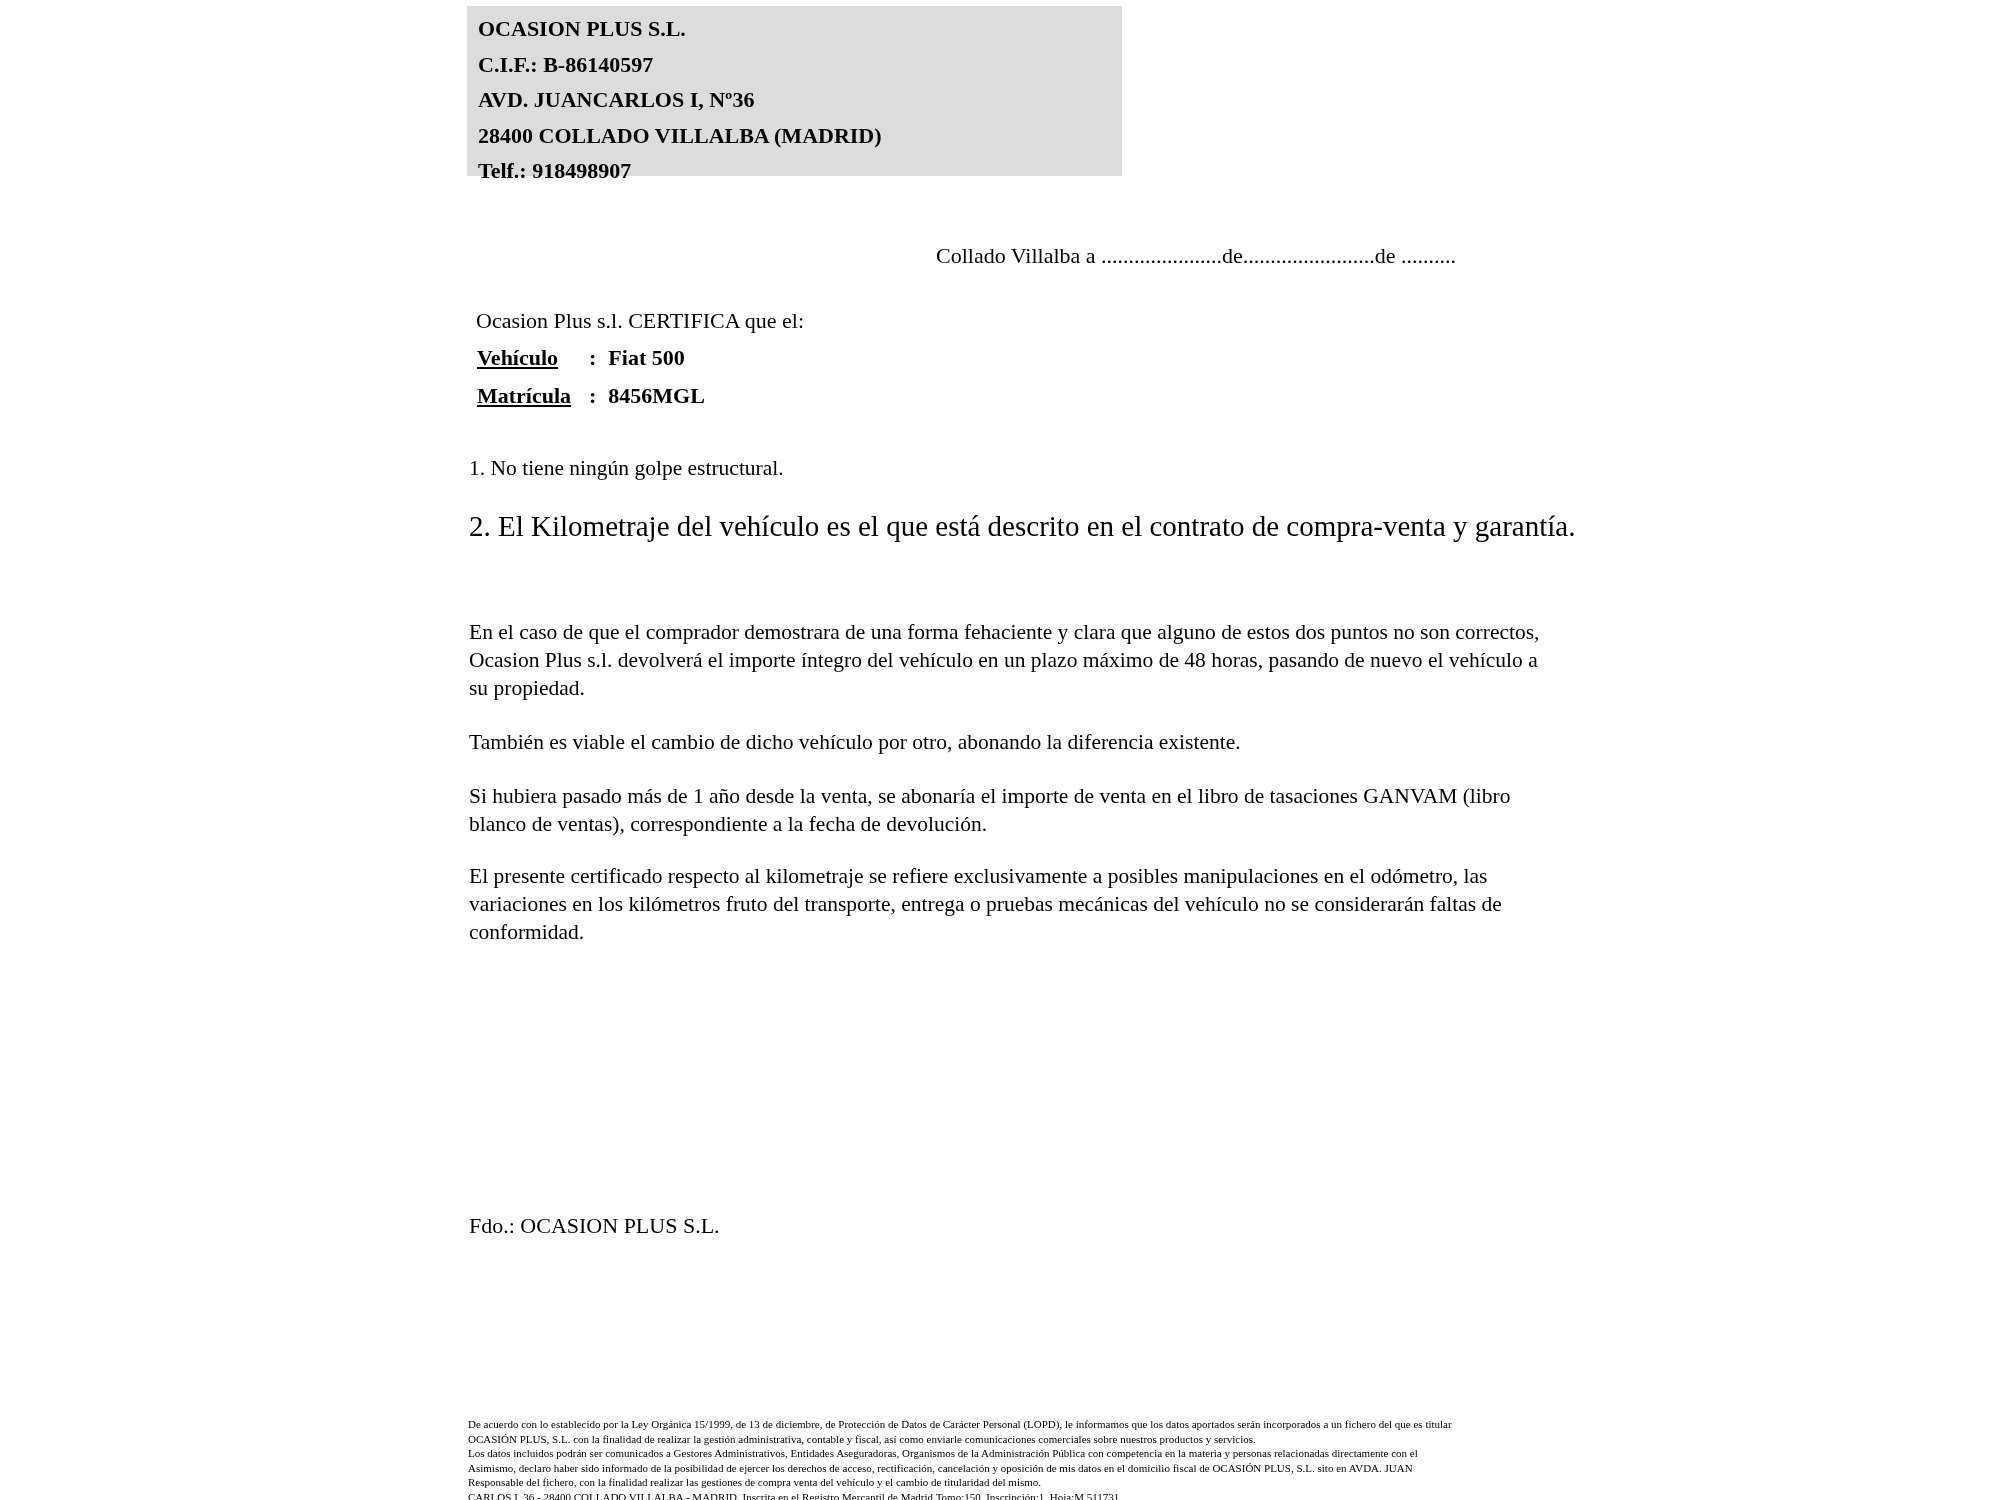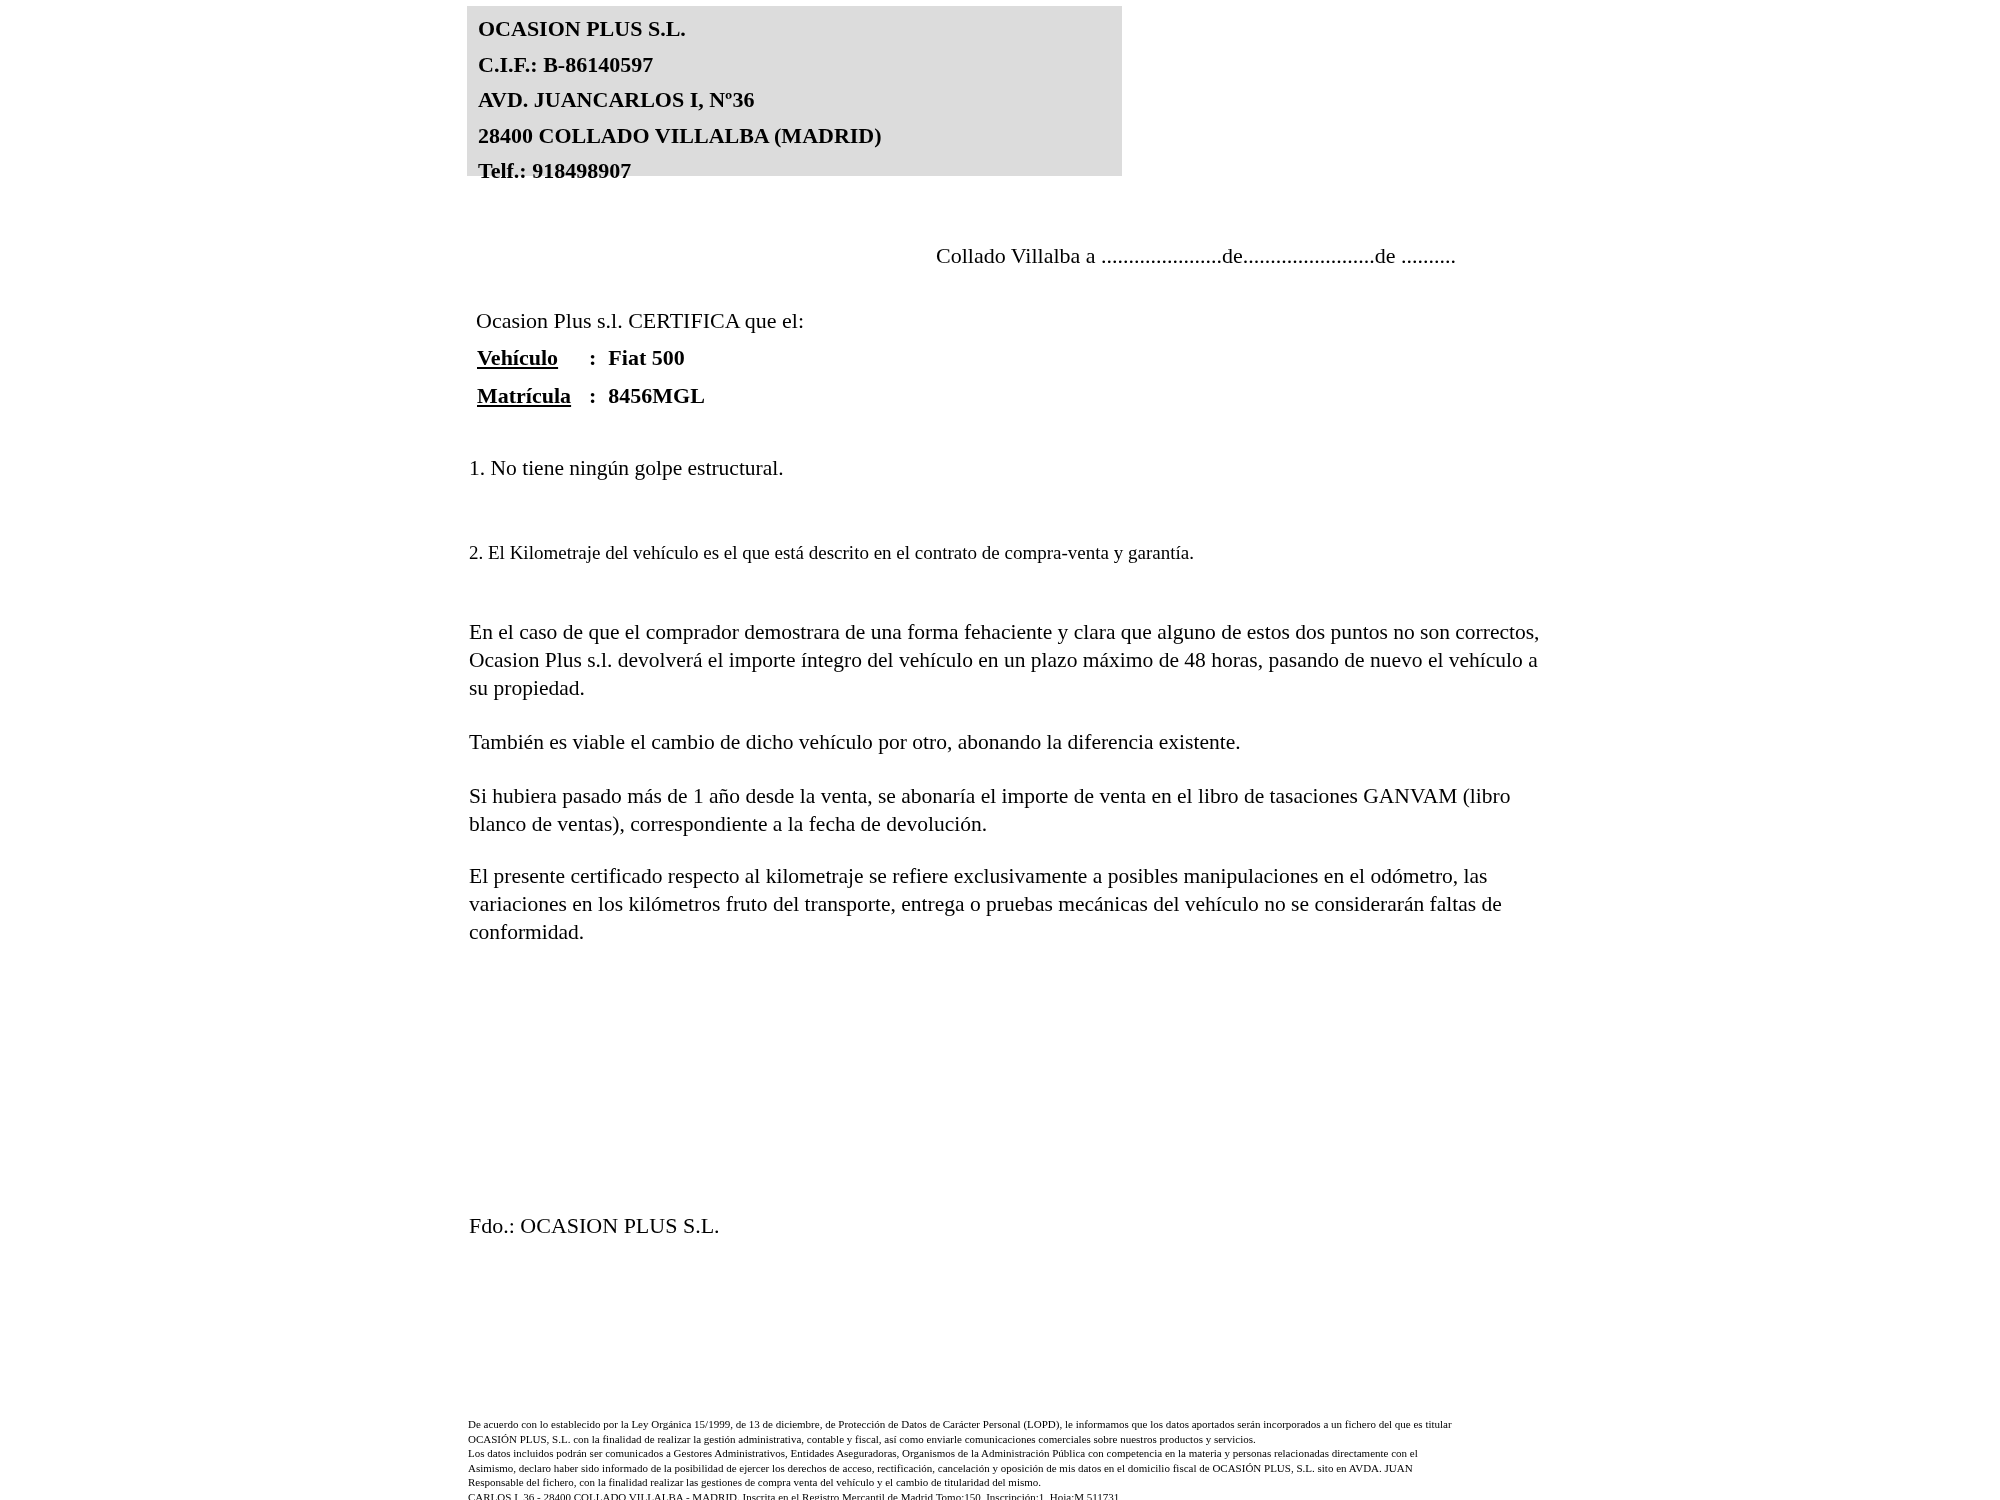--- a/index.html
+++ b/index.html
@@ -56,23 +56,22 @@
   .clause-1 {
     position: absolute;
     left: 466px;
     top: 453px;
     font-size: 21.5px;
   }
   .clause-2 {
     position: absolute;
     left: 466px;
     top: 507px;
-    font-size: 19px;
+    font-size: 29px;
     white-space: nowrap;
-    margin-top: 32px;
   }
 
   .body-para {
     position: absolute;
     left: 466px;
     width: 1080px;
     font-size: 21.5px;
     line-height: 28px;
   }
   .para-1 { top: 615px; }

